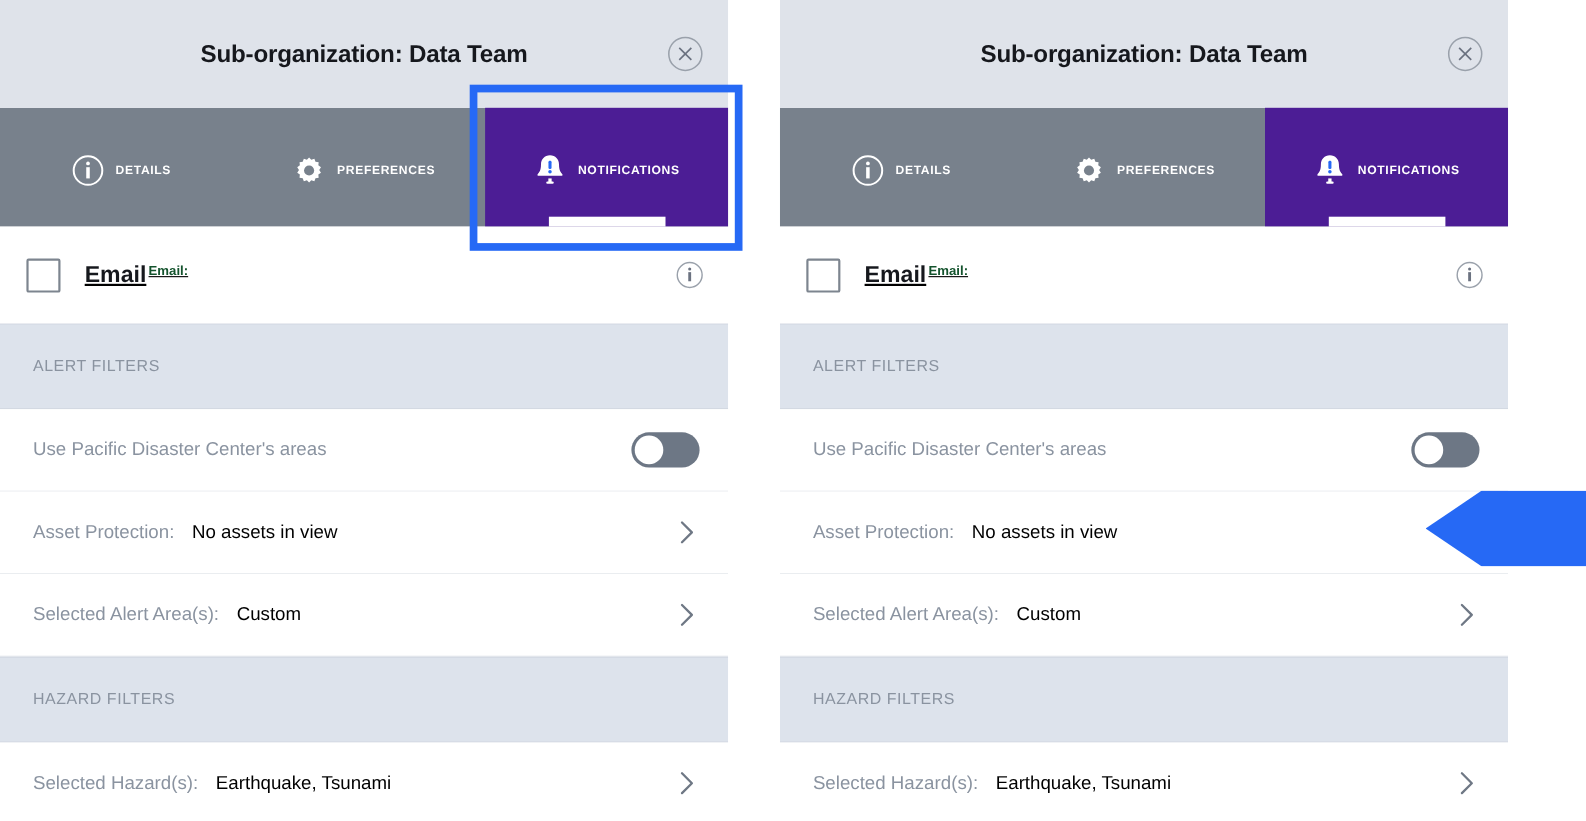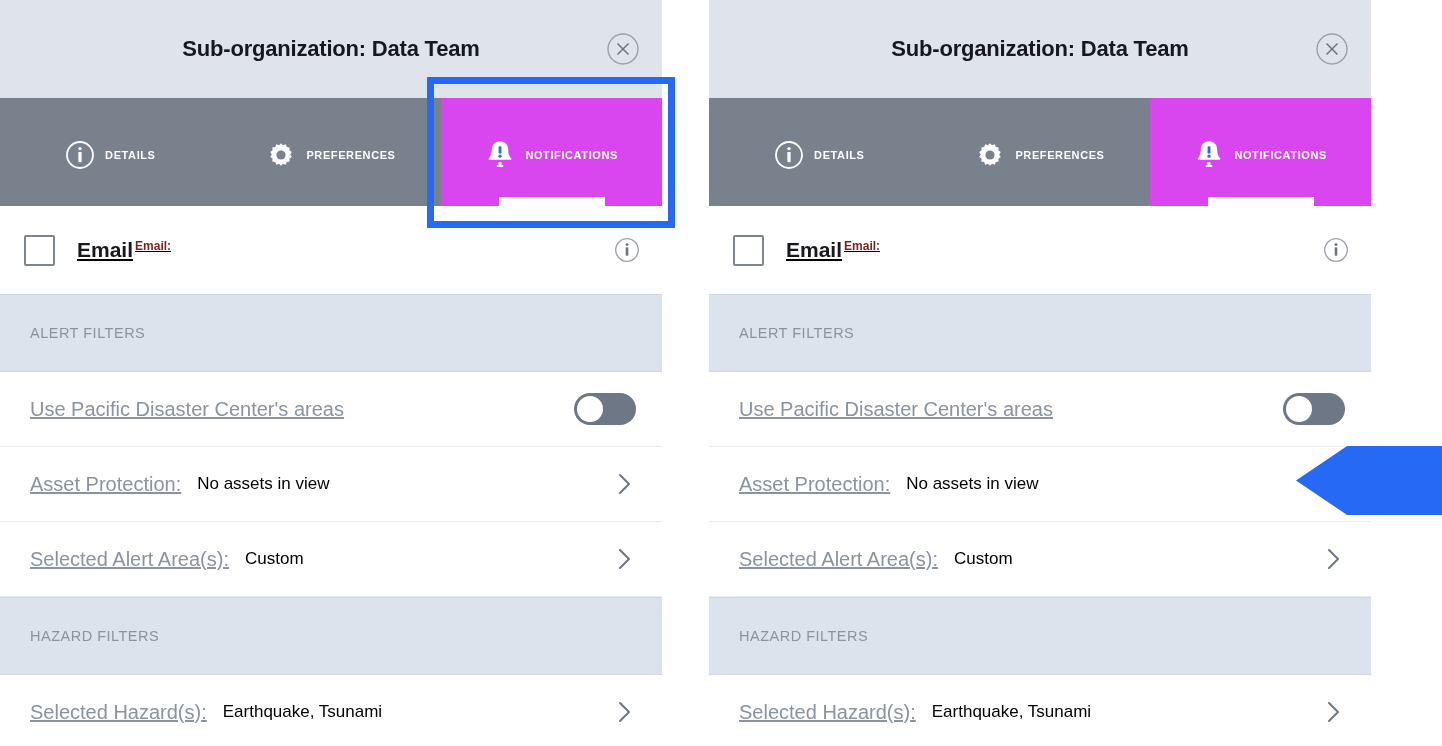--- a/index.html
+++ b/index.html
@@ -69,21 +69,21 @@
     position: relative;
     display: flex;
     flex-direction: row;
     align-items: center;
     justify-content: center;
     gap: 10px;
     cursor: pointer;
     color: #ffffff;
     padding-top: 6px;
   }
-  .tab.active { background: #d946ef; }
+  .tab.active { background: #4c1d95; }
   .tab .tab-icon {
     height: 30px;
     display: flex;
     align-items: center;
     justify-content: center;
   }
   .tab .tab-icon svg { display: block; }
   .tab-label {
     font-size: 11px;
     font-weight: bold;
@@ -127,21 +127,21 @@
   }
   .email-title {
     font-size: 21px;
     font-weight: bold;
     color: #16181d;
     line-height: 1.05;
   }
   .email-sub {
     font-size: 12px;
     font-weight: bold;
-    color: #7f1d1d;
+    color: #14532d;
   }
   .info-btn {
     margin-left: auto;
     width: 26px;
     height: 26px;
     display: flex;
     align-items: center;
     justify-content: center;
     cursor: pointer;
   }
@@ -167,24 +167,23 @@
   .list-row {
     height: 74px;
     display: flex;
     align-items: center;
     padding: 0 26px 0 30px;
     background: #ffffff;
     border-bottom: 1px solid #e8ebef;
     cursor: pointer;
   }
   .row-label {
-    font-size: 20px;
+    font-size: 17px;
     color: #8a93a0;
     white-space: nowrap;
-    text-decoration: underline;
   }
   .row-value {
     font-size: 17px;
     font-weight: normal;
     color: #000000;
     margin-left: 16px;
     white-space: nowrap;
   }
   .row-spacer { flex: 1 1 auto; }
 

